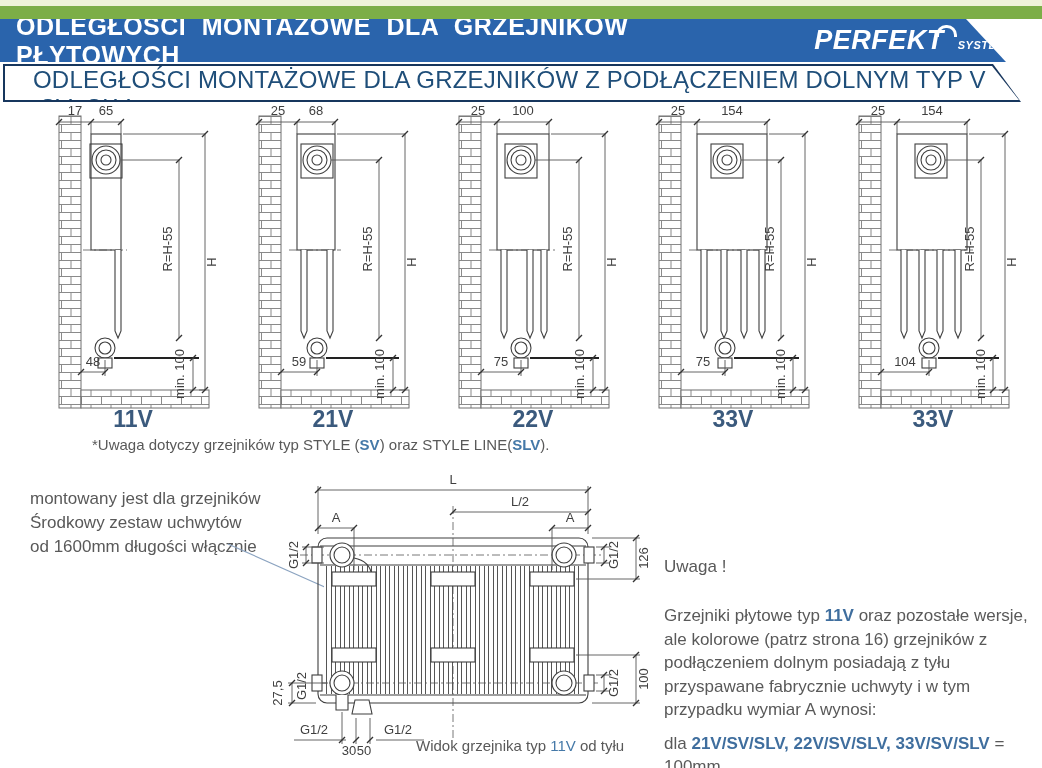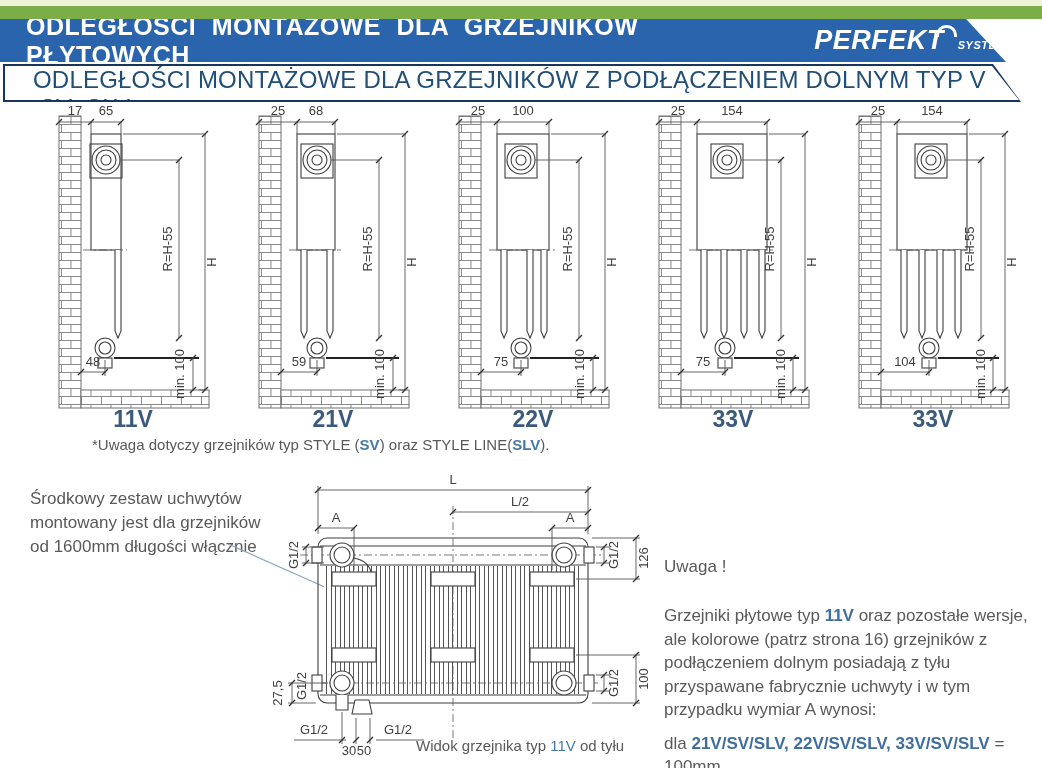--- a/index.html
+++ b/index.html
@@ -3,21 +3,21 @@
 <meta charset="utf-8">
 <style>
   html,body{margin:0;padding:0;background:#fff;}
   .page{position:relative;width:1042px;height:768px;background:#fff;overflow:hidden;
         font-family:"Liberation Sans",sans-serif;}
   
   .strip-pale{position:absolute;left:0;top:0;width:1042px;height:6px;background:#eef3d8;}
   .strip-green{position:absolute;left:0;top:6px;width:1042px;height:13px;background:#7cae47;}
   .banner1{position:absolute;left:0;top:19px;width:1006px;height:43px;background:#2a64ac;
            clip-path:polygon(0 0,calc(100% - 40px) 0,100% 100%,0 100%);
-           display:flex;align-items:center;padding-left:26px;box-sizing:border-box;}
+           display:flex;align-items:center;padding-left:16px;box-sizing:border-box;}
   .banner1 .t1{color:#fff;font-size:25px;font-weight:bold;letter-spacing:.5px;word-spacing:8px;}
   .logo{margin-left:26px;display:flex;align-items:baseline;color:#fff;white-space:nowrap;font-style:italic;}
   .logo .brand{font-size:27px;font-weight:bold;letter-spacing:.5px;}
   .logo .arc{width:15px;height:9px;border:3px solid #fff;border-bottom:none;
              border-radius:10px 10px 0 0;display:inline-block;margin-left:-8px;margin-right:1px;
              transform:translateY(-12px);}
   .logo .suffix{font-size:11px;font-weight:bold;letter-spacing:.5px;}
   .banner2{position:absolute;left:3px;top:64px;width:1018px;height:38px;background:#17365d;
            clip-path:polygon(0 0,calc(100% - 28px) 0,100% 100%,0 100%);}
   .banner2-in{position:absolute;left:2px;top:2px;right:2px;bottom:2px;background:#fff;
@@ -258,22 +258,22 @@
       <text class="d" x="84" y="266">104</text>
       <text class="typelabel" x="112" y="327">33V</text>
     </svg>
   </div>
 
   <div class="footnote">
     <span>*Uwaga dotyczy grzejników typ STYLE (</span><span class="b">SV</span><span>) oraz STYLE LINE(</span><span class="b">SLV</span><span>).</span>
   </div>
 
   <div class="leftnote">
+    <div>montowany jest dla grzejników</div>
     <div>Środkowy zestaw uchwytów</div>
-    <div>montowany jest dla grzejników</div>
     <div>od 1600mm długości włącznie</div>
   </div>
 
   <svg class="leader" width="280" height="130" viewBox="0 0 280 130">
     <line x1="28" y1="14" x2="262" y2="118" stroke="#8ba3c0" stroke-width="1.2"></line>
   </svg>
 
   <div class="rearwrap">
   <svg viewBox="0 0 400 310" width="400" height="310">
     <rect class="ln" x="60" y="90" width="270" height="165" rx="9"></rect>

